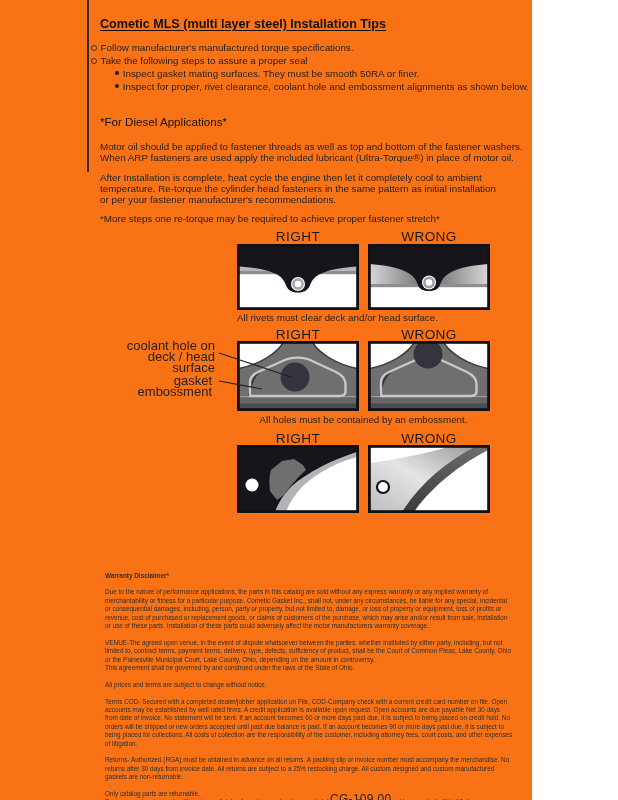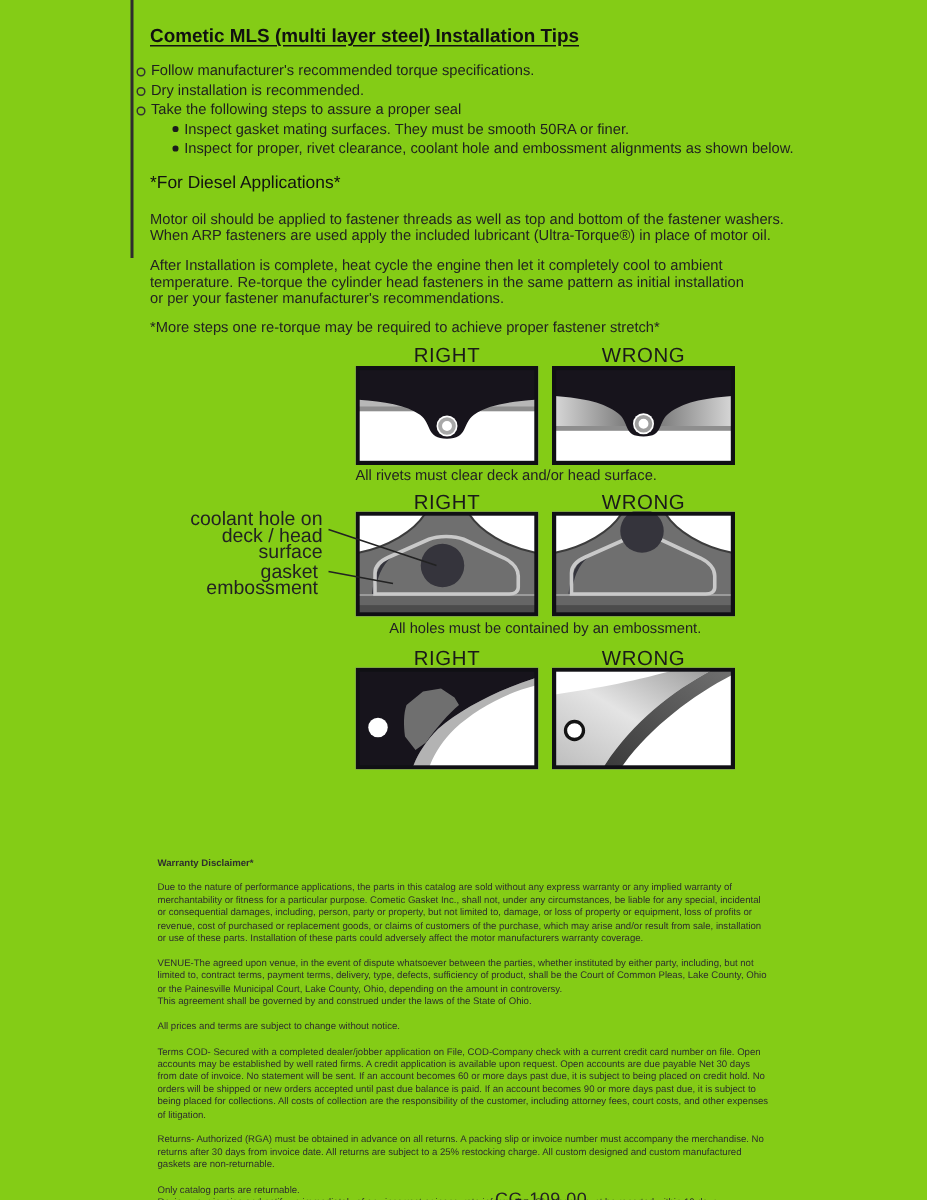--- a/index.html
+++ b/index.html
@@ -1,17 +1,17 @@
 <!DOCTYPE html>
 <html><head>
 <meta charset="utf-8">
 <style>
   html,body{margin:0;padding:0;background:#ffffff;}
   body{width:618px;height:800px;font-family:"Liberation Sans","DejaVu Sans",sans-serif;color:#1f1f1f;}
-  .page{position:relative;width:618px;height:800px;background:#84cc16;overflow:hidden;}
+  .page{position:relative;width:532px;height:800px;background:#f97316;overflow:hidden;}
   .pre{white-space:pre-line;}
   .left-rule{position:absolute;left:87px;top:0;width:2px;height:172px;background:#2e2e2e;}
   .title{position:absolute;left:100px;top:17px;font-size:12.6px;font-weight:bold;color:#111;
          text-decoration:underline;text-underline-offset:2px;}
   .tips{position:absolute;left:91px;top:41px;width:460px;font-size:9.8px;line-height:13px;}
   .tip-row{display:flex;align-items:flex-start;}
   .tip-row.sub{padding-left:24px;}
   .b-open{flex:0 0 auto;width:3.6px;height:3.6px;border:1px solid #333;border-radius:50%;margin:4px 4px 0 0;}
   .b-fill{flex:0 0 auto;width:3.8px;height:3.8px;background:#1c1c1c;border-radius:50%;margin:4.4px 4px 0 0;}
   .h-diesel{position:absolute;left:100px;top:115px;font-size:11.6px;font-weight:normal;color:#111;}
@@ -32,25 +32,21 @@
 
 <div class="page">
 
   <div class="left-rule"></div>
 
   <div class="title">Cometic MLS (multi layer steel) Installation Tips</div>
 
   <div class="tips">
     <div class="tip-row">
       <span class="b-open"></span>
-      <span>Follow manufacturer's recommended torque specifications.</span>
-    </div>
-    <div class="tip-row">
-      <span class="b-open"></span>
-      <span>Dry installation is recommended.</span>
+      <span>Follow manufacturer's manufactured torque specifications.</span>
     </div>
     <div class="tip-row">
       <span class="b-open"></span>
       <span>Take the following steps to assure a proper seal</span>
     </div>
     <div class="tip-row sub">
       <span class="b-fill"></span>
       <span>Inspect gasket mating surfaces.  They must be smooth 50RA or finer.</span>
     </div>
     <div class="tip-row sub">

